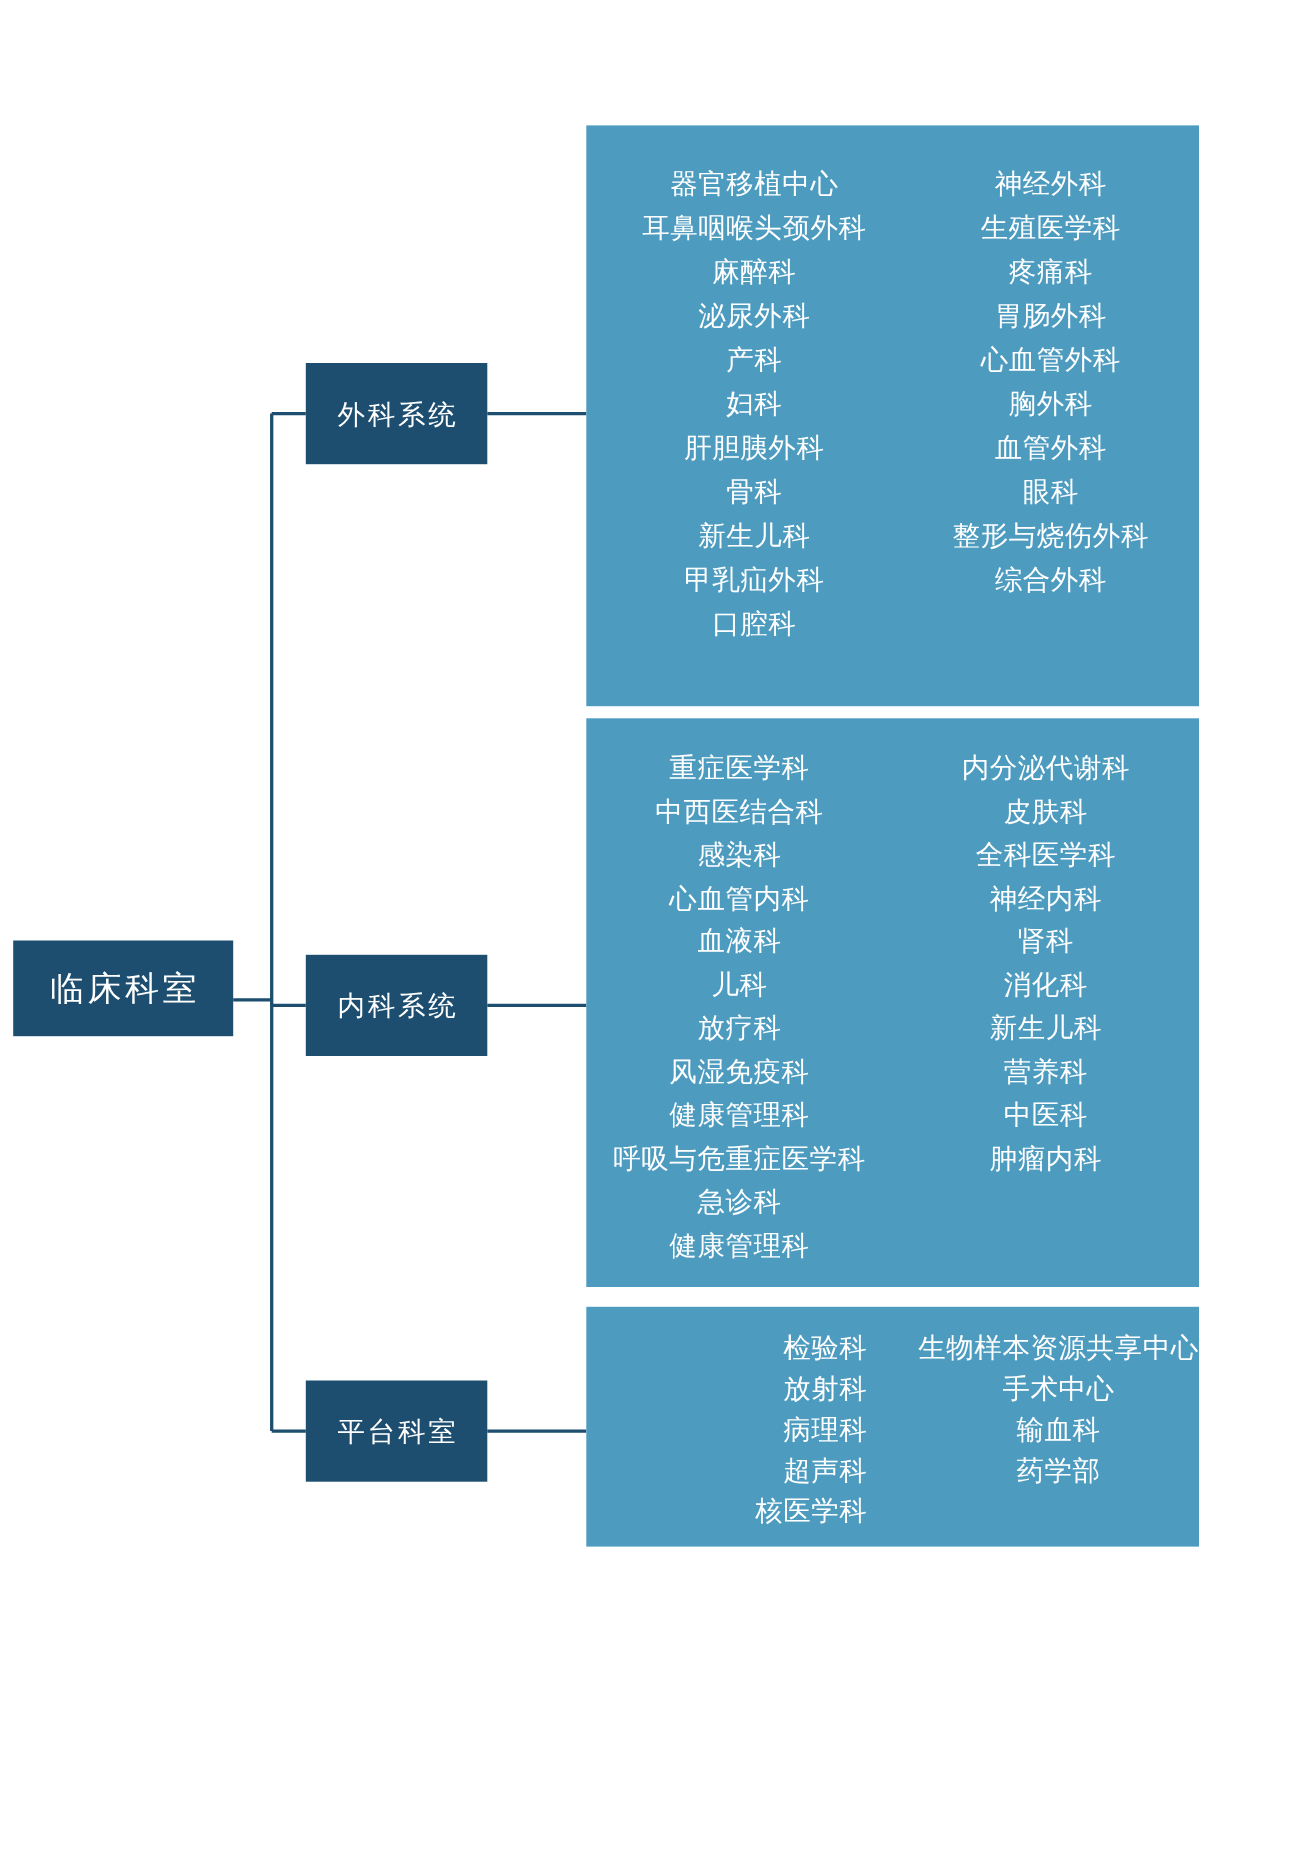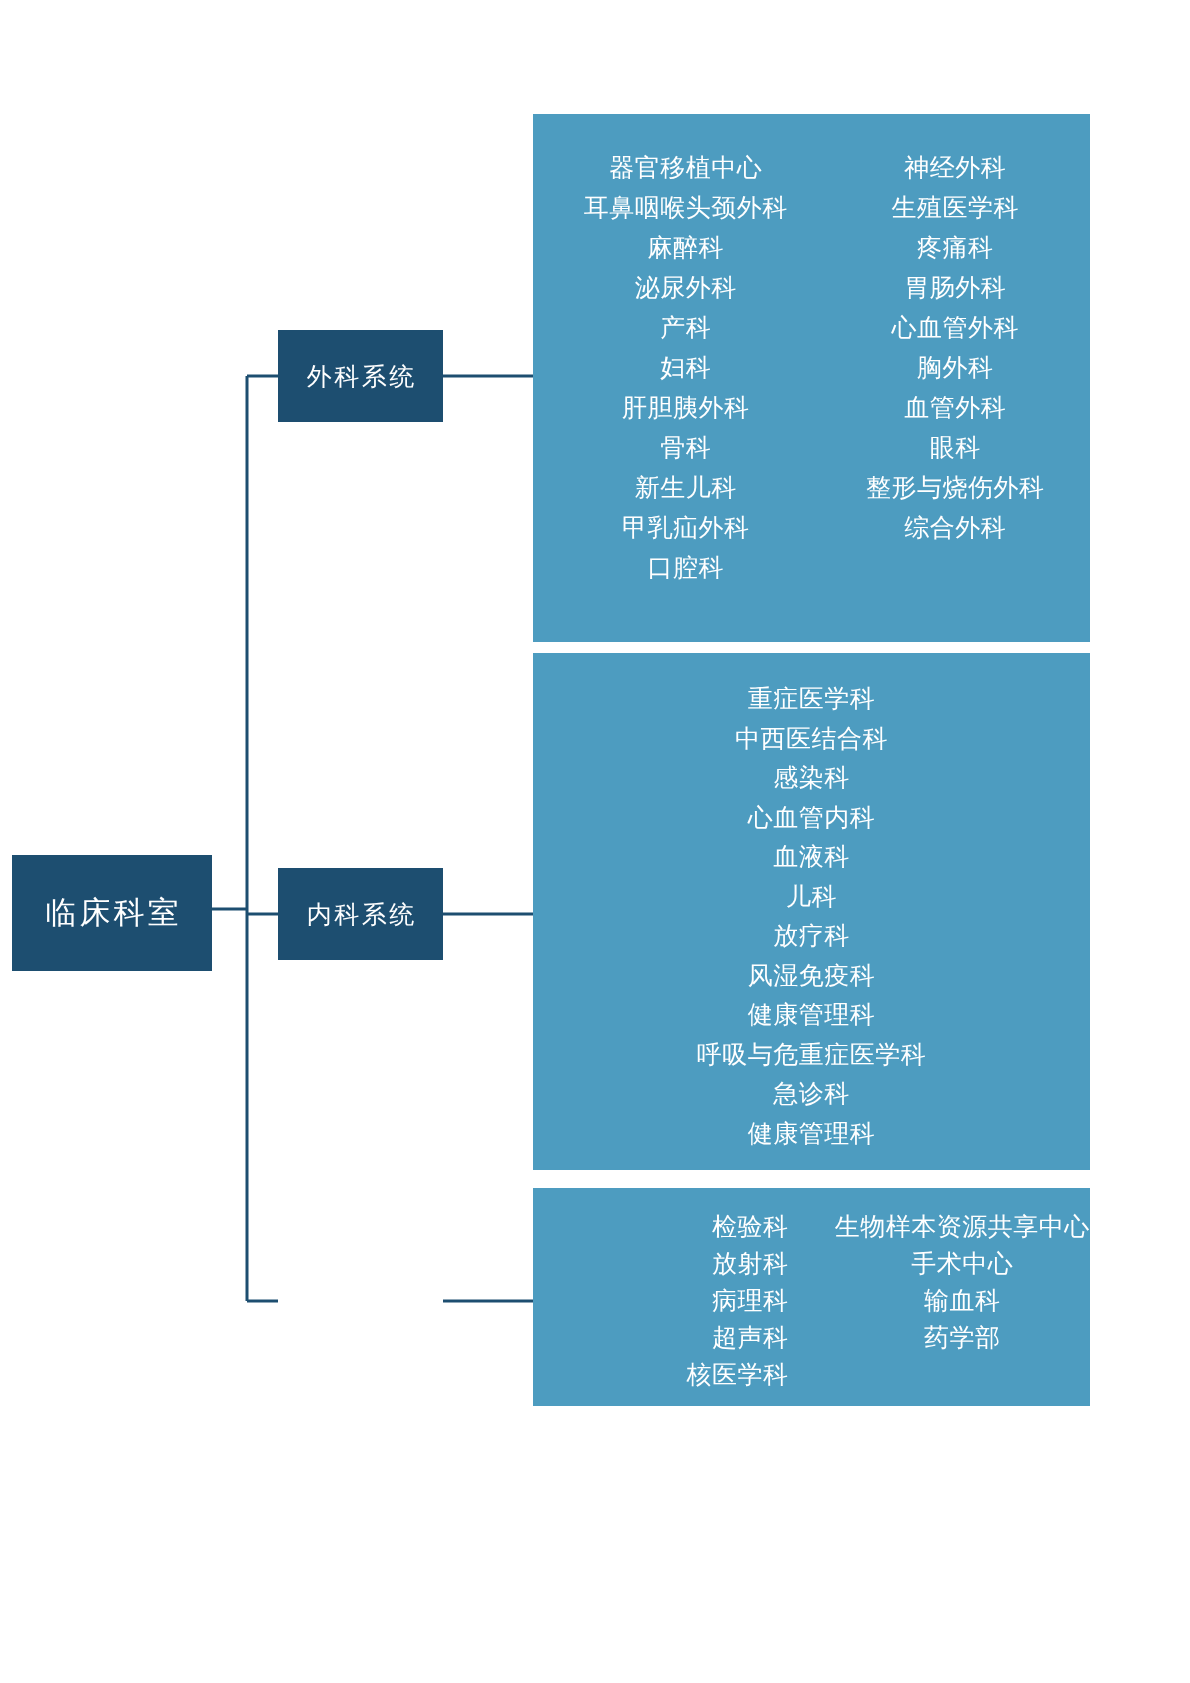--- a/index.html
+++ b/index.html
@@ -40,21 +40,21 @@
     letter-spacing: 0.10em;
     text-indent: 0.10em;
     font-weight: 400;
     box-sizing: border-box;
     z-index: 3;
   }
   #node-root {
     left: 12px;
     top: 855px;
     width: 200px;
-    height: 116px;
+    height: 87px;
     font-size: 31px;
   }
   .node-branch {
     width: 165px;
     height: 92px;
     font-size: 25px;
   }
   #node-surgery   { left: 278px; top: 330px; }
   #node-internal  { left: 278px; top: 868px; text-align: right; }
   #node-platform  { left: 278px; top: 1255px; }
@@ -111,20 +111,21 @@
     <line x1="443" y1="914" x2="533" y2="914" stroke="#1D4E70" stroke-width="3"></line>
     <line x1="443" y1="1301" x2="533" y2="1301" stroke="#1D4E70" stroke-width="3"></line>
   </svg>
 
   <div class="node-box" id="node-root">临床科室</div>
 
   <div class="node-box node-branch" id="node-surgery">外科系统</div>
 
   <div class="node-box node-branch" id="node-internal">内科系统</div>
 
+  <div class="node-box node-branch" id="node-platform">平台科室</div>
 
   <div class="panel" id="panel-surgery">
     <div class="panel-col panel-col-left">
       <div class="dept-item">器官移植中心</div>
       <div class="dept-item">耳鼻咽喉头颈外科</div>
       <div class="dept-item">麻醉科</div>
       <div class="dept-item">泌尿外科</div>
       <div class="dept-item">产科</div>
       <div class="dept-item">妇科</div>
       <div class="dept-item">肝胆胰外科</div>
@@ -155,20 +156,32 @@
       <div class="dept-item">心血管内科</div>
       <div class="dept-item">血液科</div>
       <div class="dept-item">儿科</div>
       <div class="dept-item">放疗科</div>
       <div class="dept-item">风湿免疫科</div>
       <div class="dept-item">健康管理科</div>
       <div class="dept-item">呼吸与危重症医学科</div>
       <div class="dept-item">急诊科</div>
       <div class="dept-item">健康管理科</div>
     </div>
+    <div class="panel-col panel-col-right">
+      <div class="dept-item">内分泌代谢科</div>
+      <div class="dept-item">皮肤科</div>
+      <div class="dept-item">全科医学科</div>
+      <div class="dept-item">神经内科</div>
+      <div class="dept-item">肾科</div>
+      <div class="dept-item">消化科</div>
+      <div class="dept-item">新生儿科</div>
+      <div class="dept-item">营养科</div>
+      <div class="dept-item">中医科</div>
+      <div class="dept-item">肿瘤内科</div>
+    </div>
   </div>
 
   <div class="panel" id="panel-platform">
     <div class="panel-col panel-col-left">
       <div class="dept-item">检验科</div>
       <div class="dept-item">放射科</div>
       <div class="dept-item">病理科</div>
       <div class="dept-item">超声科</div>
       <div class="dept-item">核医学科</div>
     </div>

